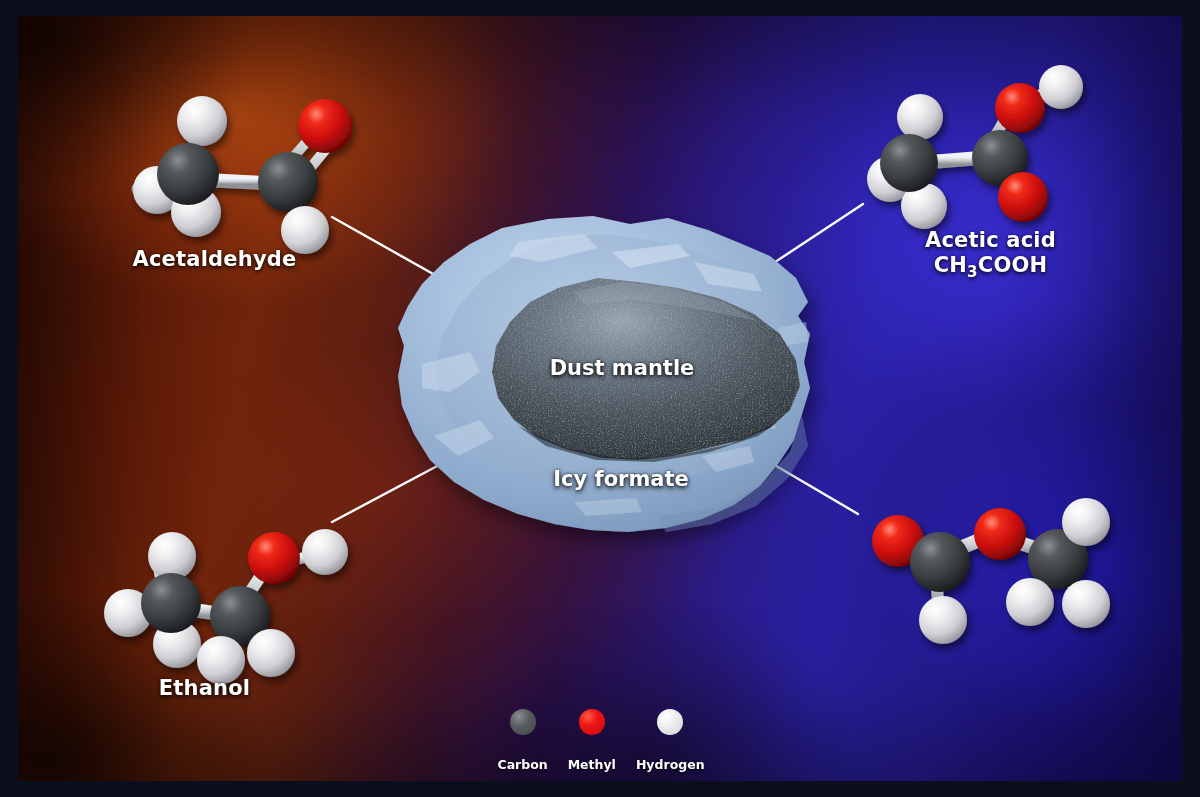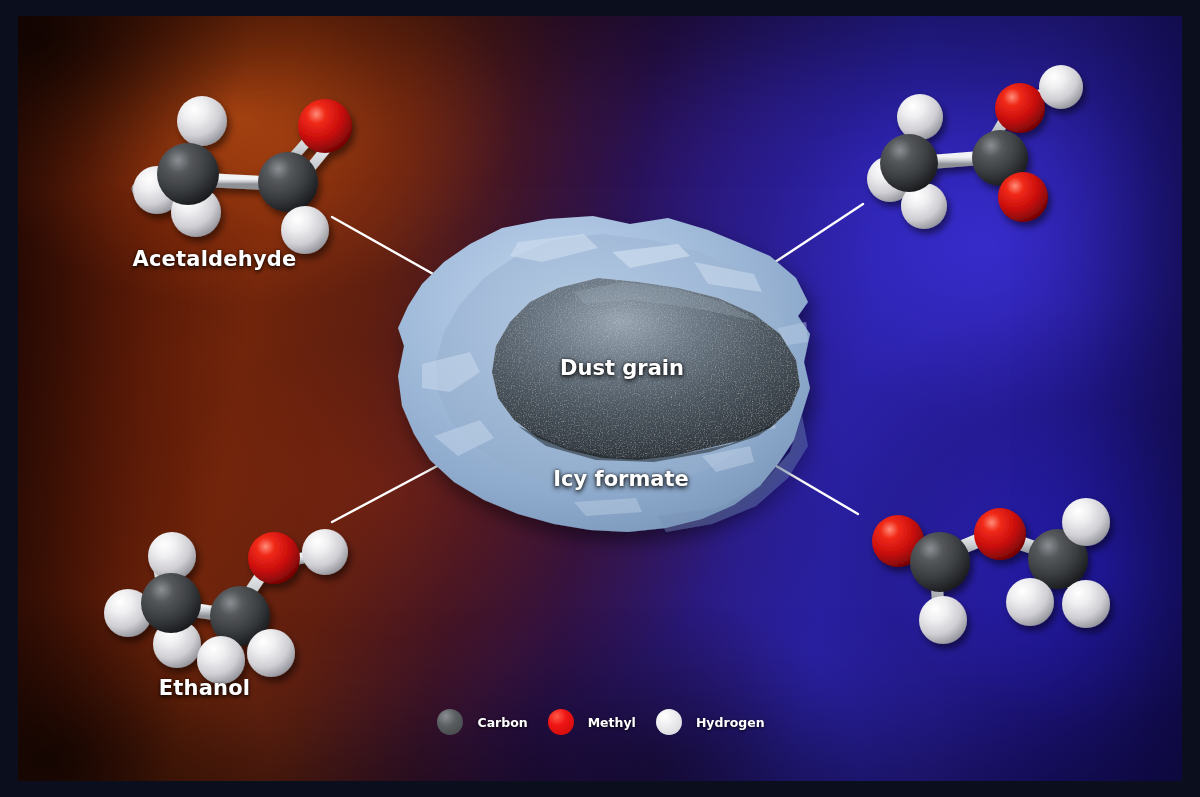--- a/index.html
+++ b/index.html
@@ -103,22 +103,23 @@
   #legend {
     position: absolute;
     left: 468px; top: 693px;
     width: 230px;
     display: flex;
     justify-content: center;
     gap: 20px;
   }
   .legend-item {
     display: flex;
+    flex-direction: column;
     align-items: center;
-    gap: 14px;
+    gap: 22px;
   }
   .legend-dot {
     width: 26px; height: 26px;
     border-radius: 50%;
   }
   .legend-text {
     color: #ffffff;
     font-size: 12.5px;
     font-weight: bold;
     text-shadow: 0 1px 3px rgba(0,0,0,0.85);
@@ -339,27 +340,33 @@
           <circle cx="922" cy="546" r="30" fill="url(#gCarbon)"></circle>
           <circle cx="925" cy="604" r="24" fill="url(#gHydrogen)"></circle>
           <circle cx="982" cy="518" r="26" fill="url(#gOxygen)"></circle>
           <circle cx="1040" cy="543" r="30" fill="url(#gCarbon)"></circle>
           <circle cx="1068" cy="506" r="24" fill="url(#gHydrogen)"></circle>
           <circle cx="1012" cy="586" r="24" fill="url(#gHydrogen)"></circle>
           <circle cx="1068" cy="588" r="24" fill="url(#gHydrogen)"></circle>
         </g>
       </svg>
 
-      <div class="grain-label" style="left: 524px; top: 340px; width: 160px;">Dust grain</div>
+      <div class="grain-label" style="left: 524px; top: 340px; width: 160px;">Dust mantle</div>
       <div class="grain-label" style="left: 518px; top: 451px; width: 170px;">Icy formate</div>
 
       <div class="mol-label" style="left: 59px; top: 231px; width: 275px;">
         <span>Acetaldehyde</span>
       </div>
 
+      <div class="mol-label" style="left: 835px; top: 212px; width: 275px;">
+        <span>Acetic acid</span>
+        <span class="line2">
+          CH<sub>3</sub>COOH
+        </span>
+      </div>
 
       <div class="mol-label" style="left: 49px; top: 660px; width: 275px;">
         <span>Ethanol</span>
       </div>
 
       <div class="mol-label" style="left: 847px; top: 625px; width: 275px;">
       </div>
 
       <div id="legend">
         <div class="legend-item">

